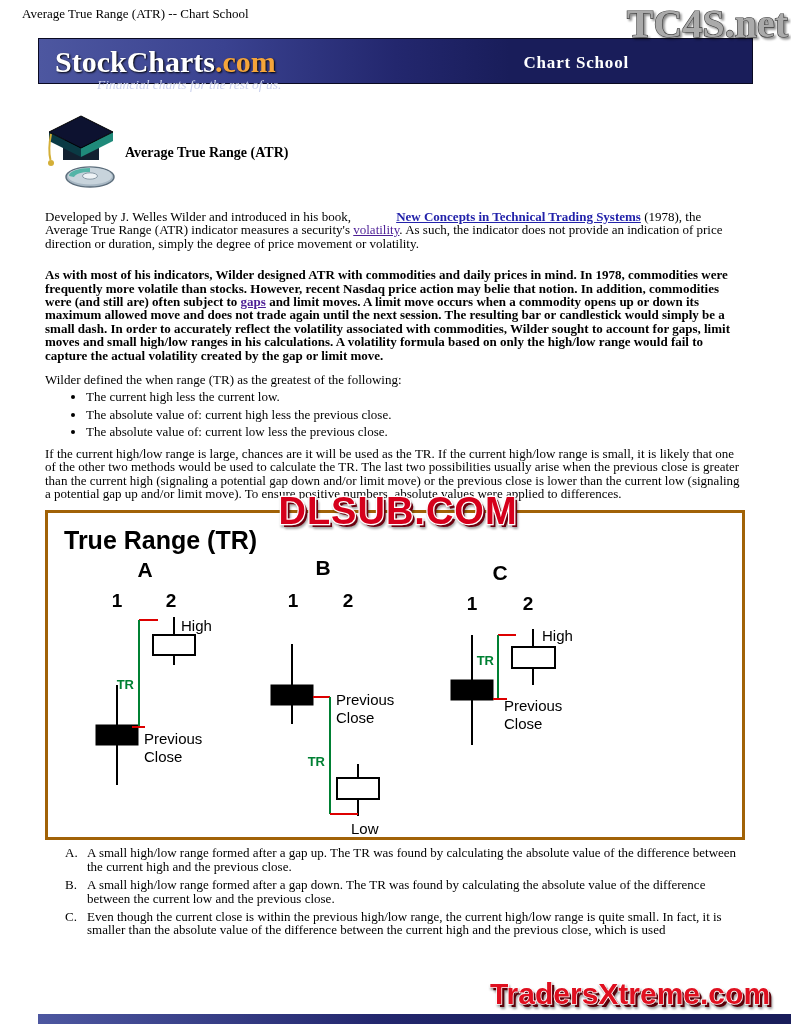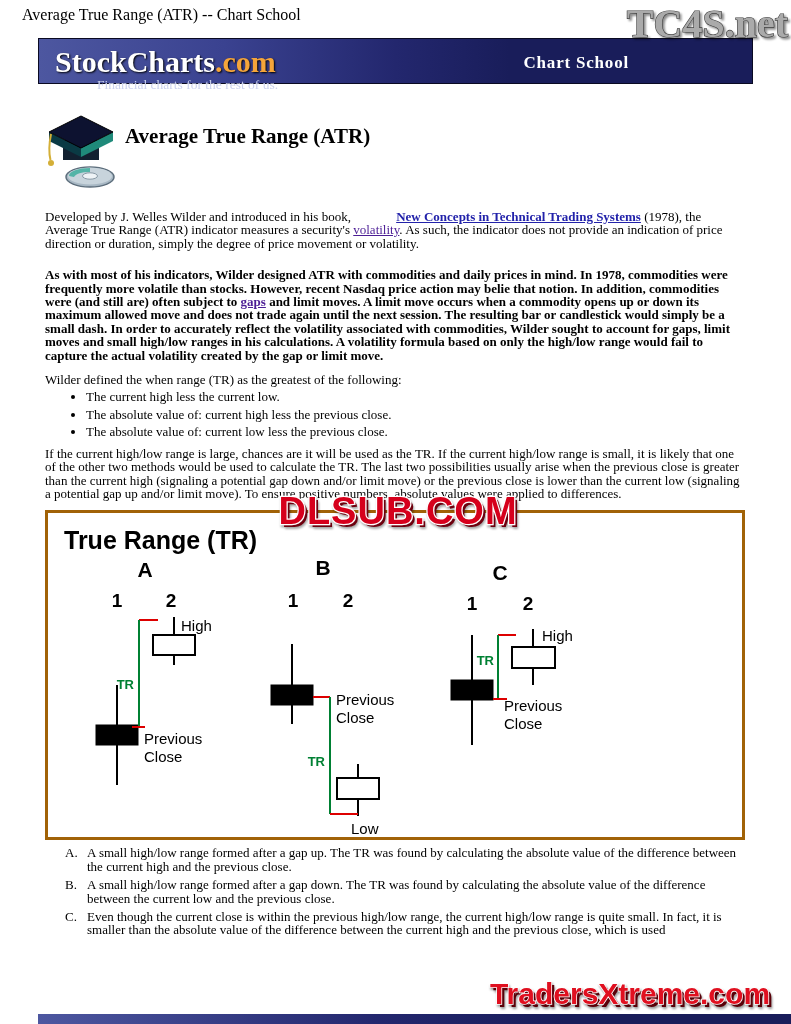--- a/index.html
+++ b/index.html
@@ -3,39 +3,39 @@
 <meta charset="utf-8">
 <style>
   * { margin:0; padding:0; box-sizing:border-box; }
   html,body { background:#fff; }
   .page {
     position:relative; width:791px; height:1024px; background:#fff;
     overflow:hidden; font-family:"Liberation Serif", serif; color:#000;
   }
 
   
-  .print-header { position:absolute; top:6px; left:22px; font-size:16px; }
+  .print-header { position:absolute; top:6px; left:22px; font-size:13px; }
 
   
   .banner {
     position:absolute; top:38px; left:38px; width:715px; height:46px;
     background:linear-gradient(90deg,#4d57a0 0%,#3a4290 26%,#23276e 50%,#191d5a 66%,#191d5a 100%);
     border:1px solid #0a0a22;
   }
   .logo { position:absolute; left:16px; top:6px; font-size:30px; font-weight:bold;
           font-family:"Liberation Serif",serif; color:#fff; text-shadow:1px 1px 2px #000; }
   .logo .tld { color:#f5a53a; }
-  .tagline { position:absolute; left:58px; top:38px; font-size:13.5px; color:#ccd2ee; }
+  .tagline { position:absolute; left:58px; top:38px; font-style:italic; font-size:13.5px; color:#ccd2ee; }
   .chart-school { position:absolute; right:123px; top:14px; color:#fff; font-weight:bold;
                   font-size:17px; letter-spacing:0.8px; }
 
   
   .content { position:absolute; top:100px; left:0; width:791px; padding:14px 46px 0 45px; }
   .title-row { display:flex; align-items:flex-start; height:72px; margin-top:0; }
-  .title-row h1 { font-size:21px; font-weight:bold; margin:10px 0 0 8px; }
+  .title-row h1 { font-size:14px; font-weight:bold; margin:31px 0 0 8px; }
 
   p.body-p { font-size:13px; line-height:13.4px; text-align:left; }
   .p1 { margin-top:24px; }
   .p2 { margin-top:18px;font-weight:bold; }
   .p3 { margin-top:11px; }
   .p4 { margin-top:8px; }
   .p5 { margin-top:15px; }
   a.lnk { color:#4c1d95; text-decoration:underline; cursor:pointer; }
   a.lnk-bold { font-weight:bold; color:#2222aa;margin-left:42px; }
 

